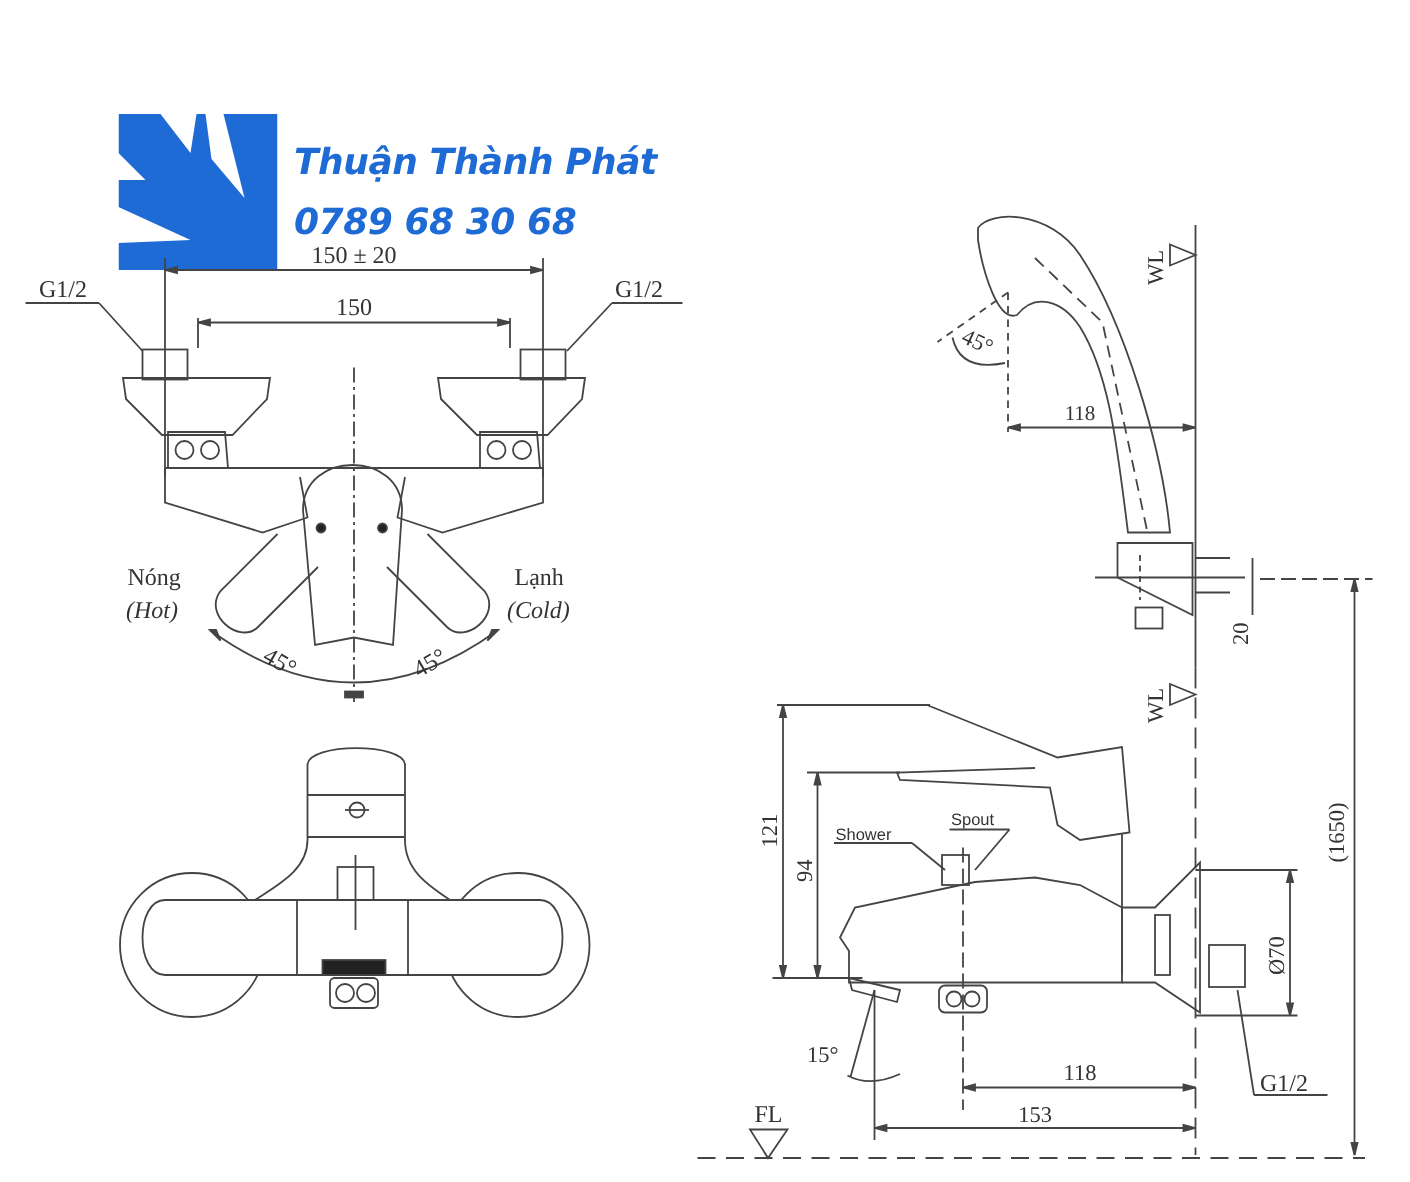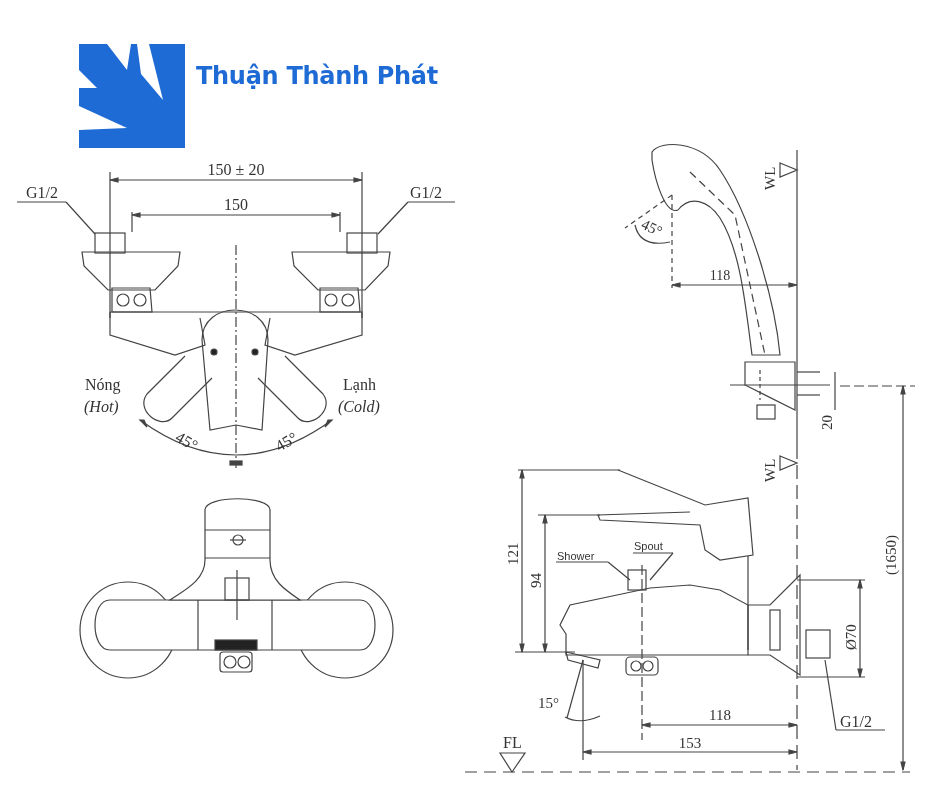--- a/index.html
+++ b/index.html
@@ -1,32 +1,33 @@
 <!DOCTYPE html>
 <html><head>
 <meta charset="utf-8">
 <style>
   html, body { margin: 0; padding: 0; background: #ffffff; }
   body { width: 940px; height: 788px; position: relative; overflow: hidden; font-family: "Liberation Serif", serif; }
-  .brand { position: absolute; left: 79px; top: 44px; width: 400px; height: 105px; }
+  .brand { position: absolute; left: 79px; top: 76px; width: 400px; height: 105px; font-style: italic; }
   .brand-name { position: absolute; left: 117px; top: 18px; font-family: "DejaVu Sans", sans-serif; font-weight: bold; font-size: 24px; color: #1f6bd6; white-space: nowrap; letter-spacing: -0.3px; }
   .brand-phone { position: absolute; left: 117px; top: 58px; font-family: "DejaVu Sans", sans-serif; font-weight: bold; font-size: 24px; color: #1f6bd6; white-space: nowrap; letter-spacing: -0.3px; }
   svg.drawing { position: absolute; left: 0; top: 0; }
   svg.drawing text { font-family: "Liberation Serif", serif; fill: #333; }
   .sans { font-family: "Liberation Sans", sans-serif !important; }
 </style>
 </head>
 <body>
 
 <div class="brand">
   <svg width="106" height="104" viewBox="0 0 106 104" style="position:absolute;left:0;top:0;">
     <polygon points="0,0 28,0 48,26 52,0 106,0 106,104 0,104 0,86 48,84 0,62 0,44 18,44 0,26" fill="#1f6bd6"></polygon>
     <polygon points="58,0 70,0 84,56 62,30" fill="#ffffff"></polygon>
   </svg>
   <div class="brand-name">Thuận Thành Phát</div>
+  <div class="brand-phone">0789 68 30 68</div>
 </div>
 
 <svg class="drawing" width="940" height="788" viewBox="0 0 940 788">
   <g stroke="#444" stroke-width="1.2" fill="none">
 
     <g>
 
       <line x1="110" y1="172" x2="110" y2="318"></line>
       <line x1="362" y1="172" x2="362" y2="318"></line>
       <line x1="110" y1="180" x2="362" y2="180"></line>

